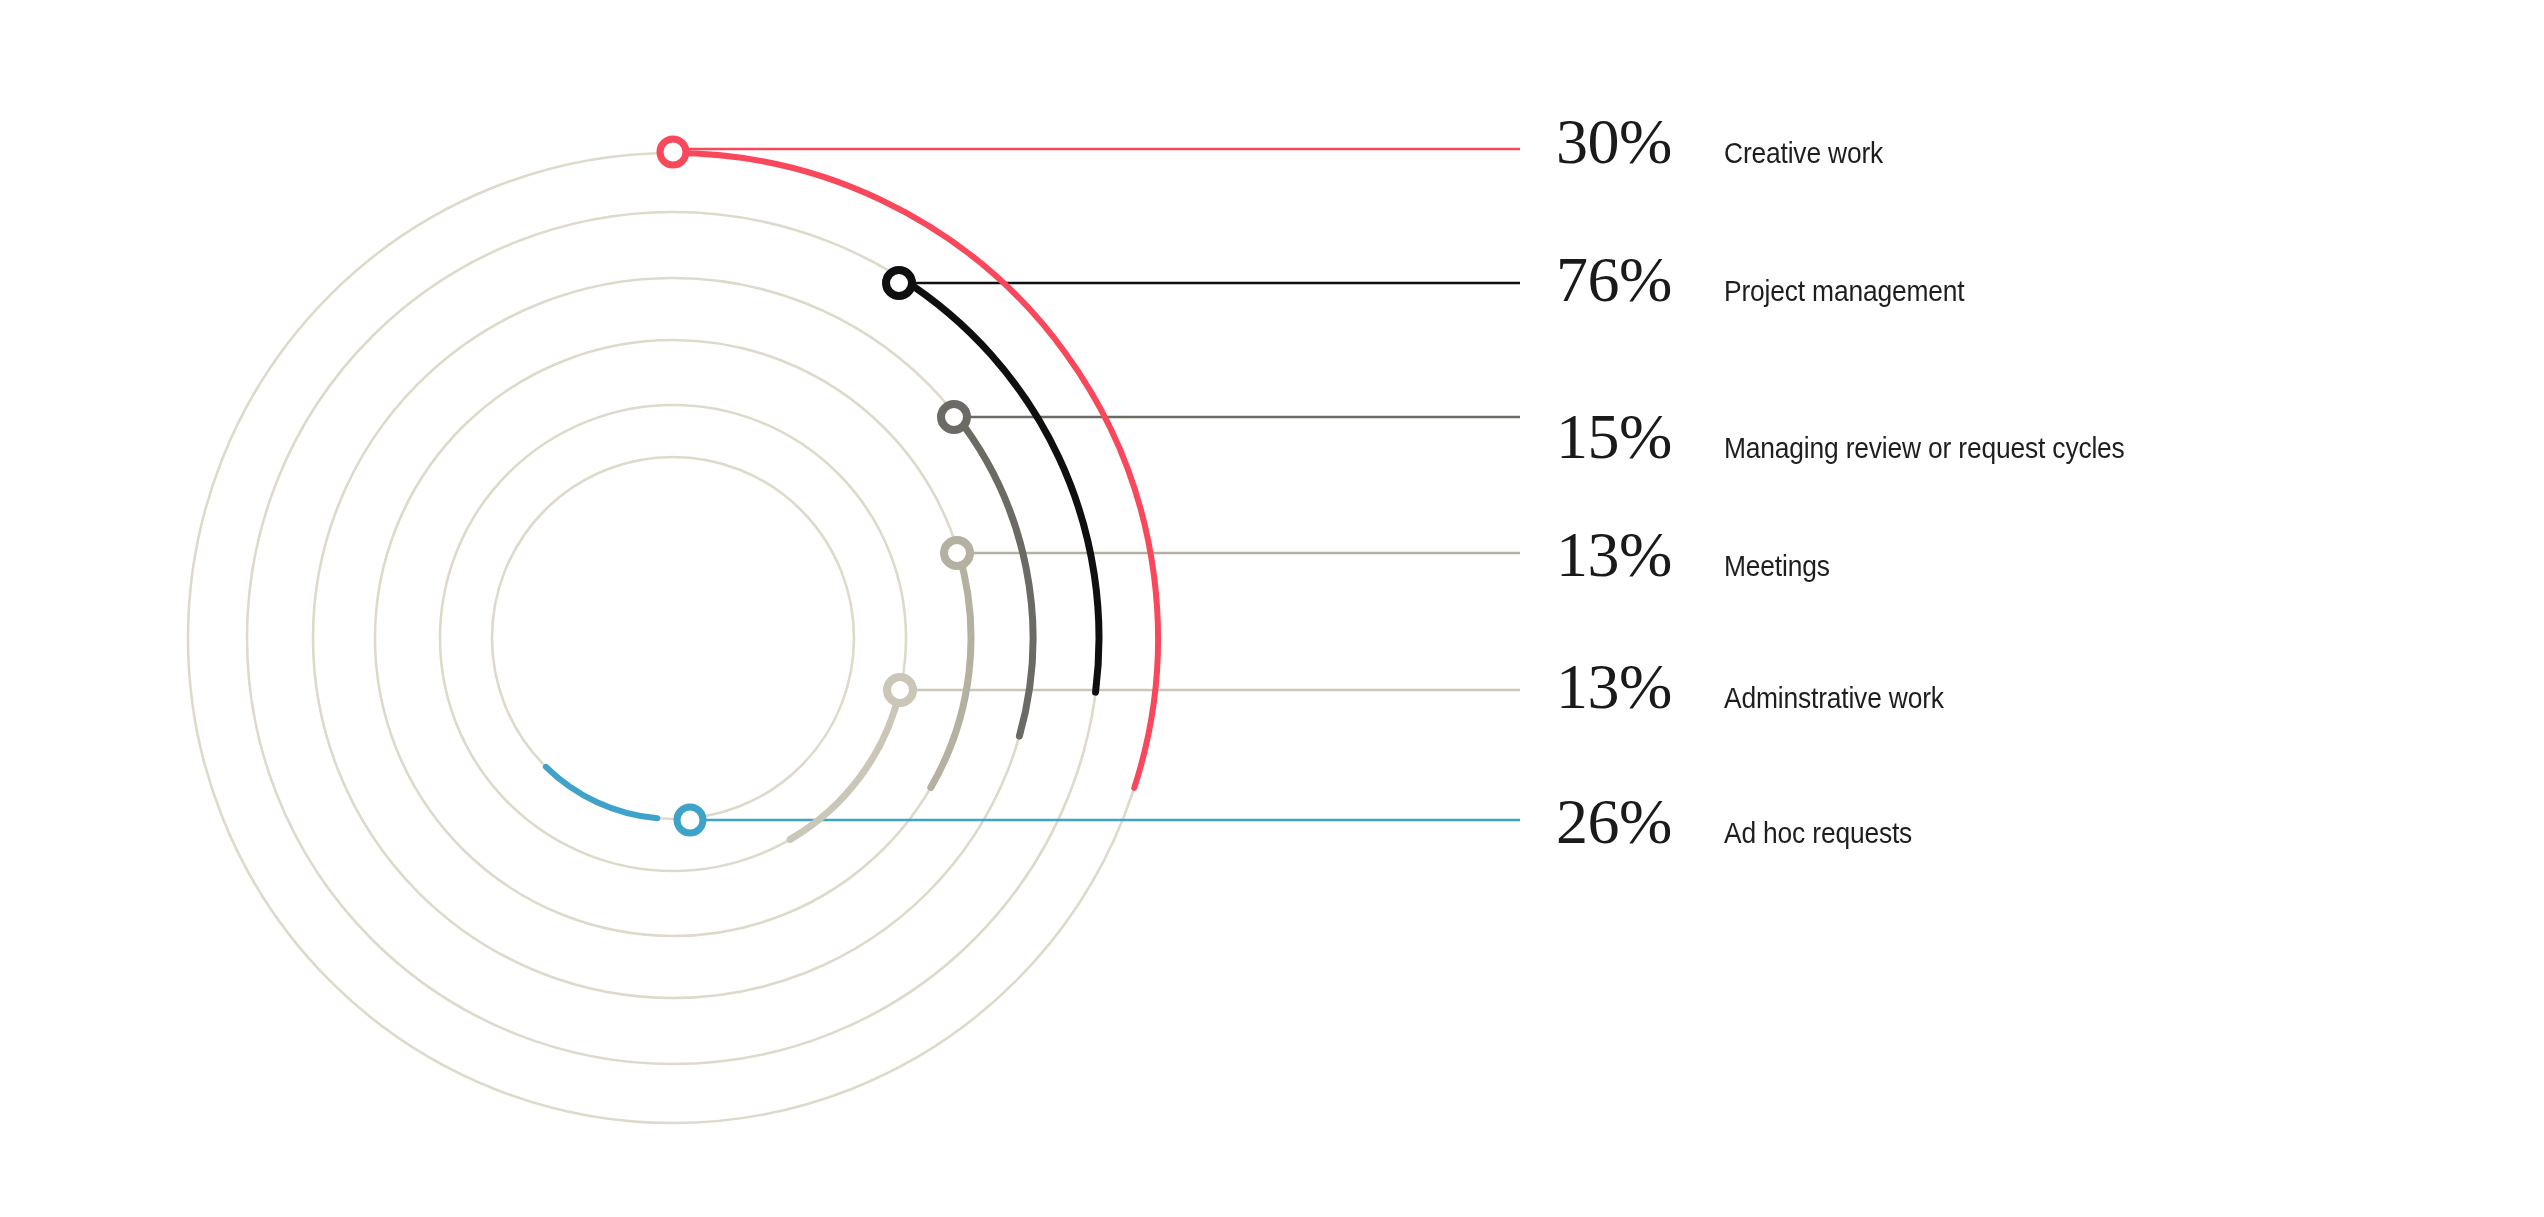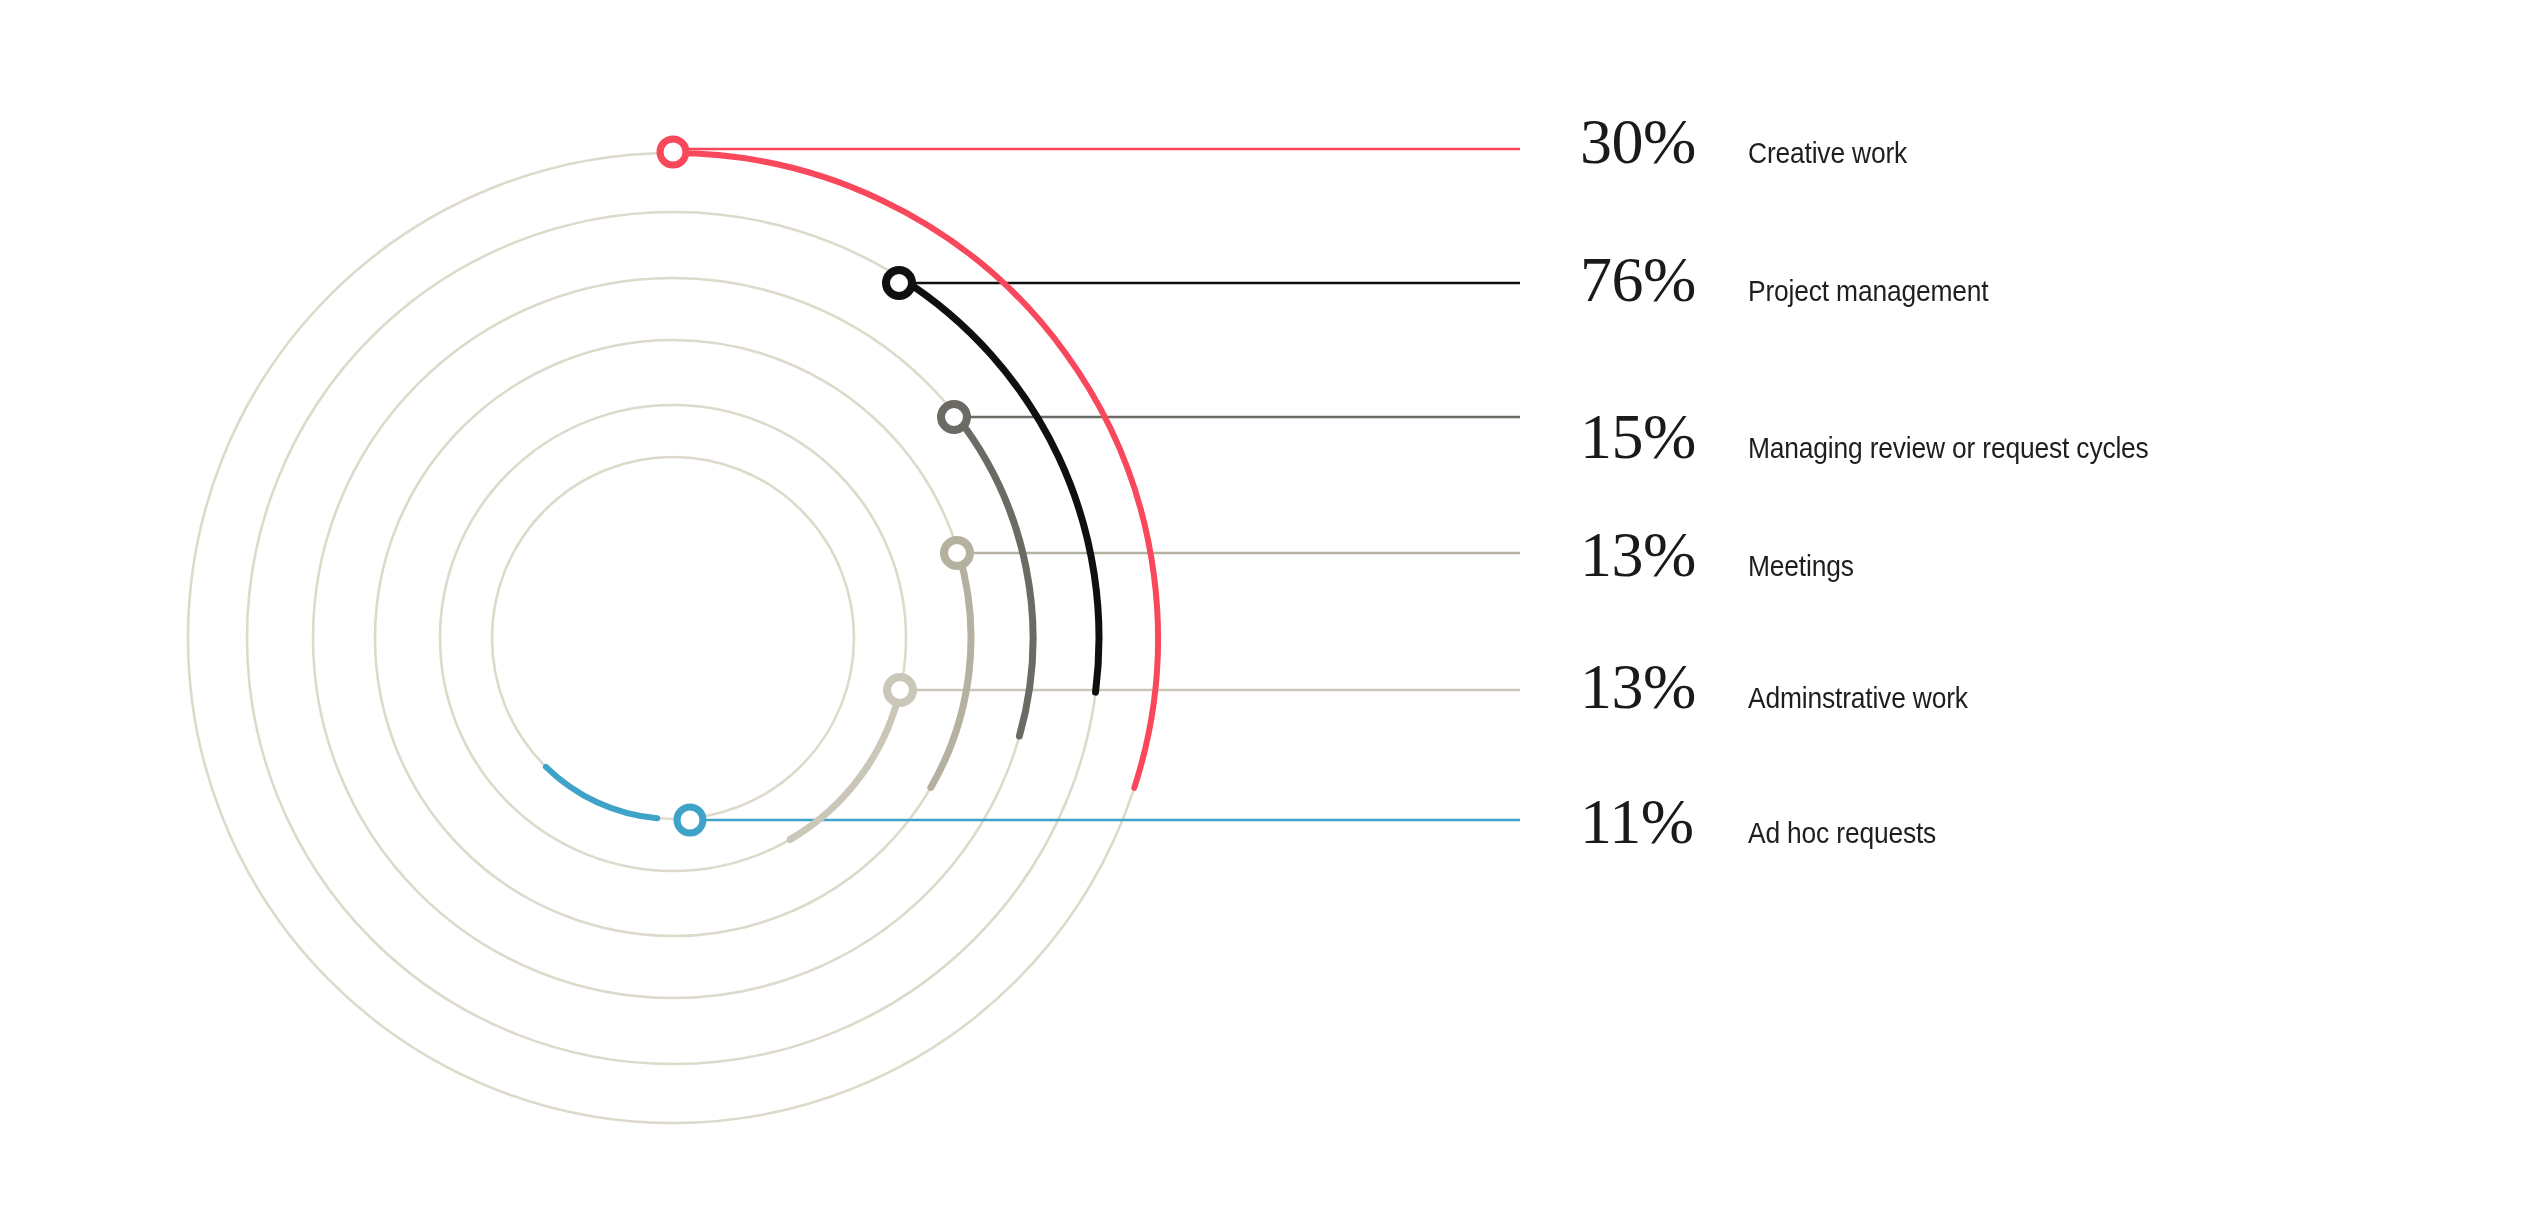--- a/index.html
+++ b/index.html
@@ -28,21 +28,20 @@
     white-space:nowrap;
   }
   .legend-pct{
     font-family:"Liberation Serif", serif;
     font-size:64px;
     line-height:1;
     color:#1a1a1a;
     letter-spacing:-0.5px;
     width:168px;
     display:inline-block;
-    margin-left:24px;
   }
   .legend-label{
     font-family:"Liberation Sans", sans-serif;
     font-size:30px;
     line-height:1;
     color:#1e1e1e;
     letter-spacing:-0.2px;
     transform:scaleX(0.88);
     transform-origin:left center;
     display:inline-block;
@@ -102,17 +101,17 @@
     </div>
     <div class="legend-row" style="top:523px">
       <span class="legend-pct">13%</span>
       <span class="legend-label">Meetings</span>
     </div>
     <div class="legend-row" style="top:655px">
       <span class="legend-pct">13%</span>
       <span class="legend-label">Adminstrative work</span>
     </div>
     <div class="legend-row" style="top:790px">
-      <span class="legend-pct">11%</span>
+      <span class="legend-pct">26%</span>
       <span class="legend-label">Ad hoc requests</span>
     </div>
   </div>
 </div>
 
 </body></html>

